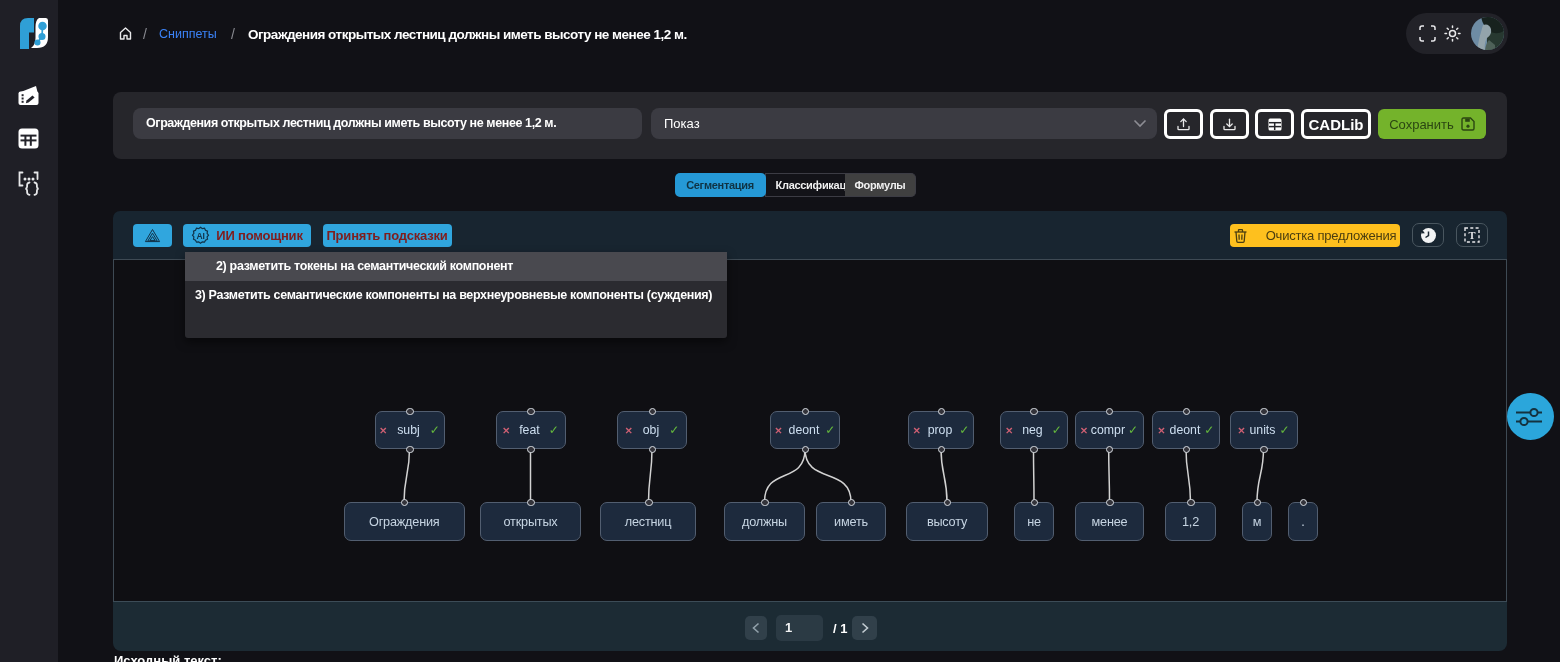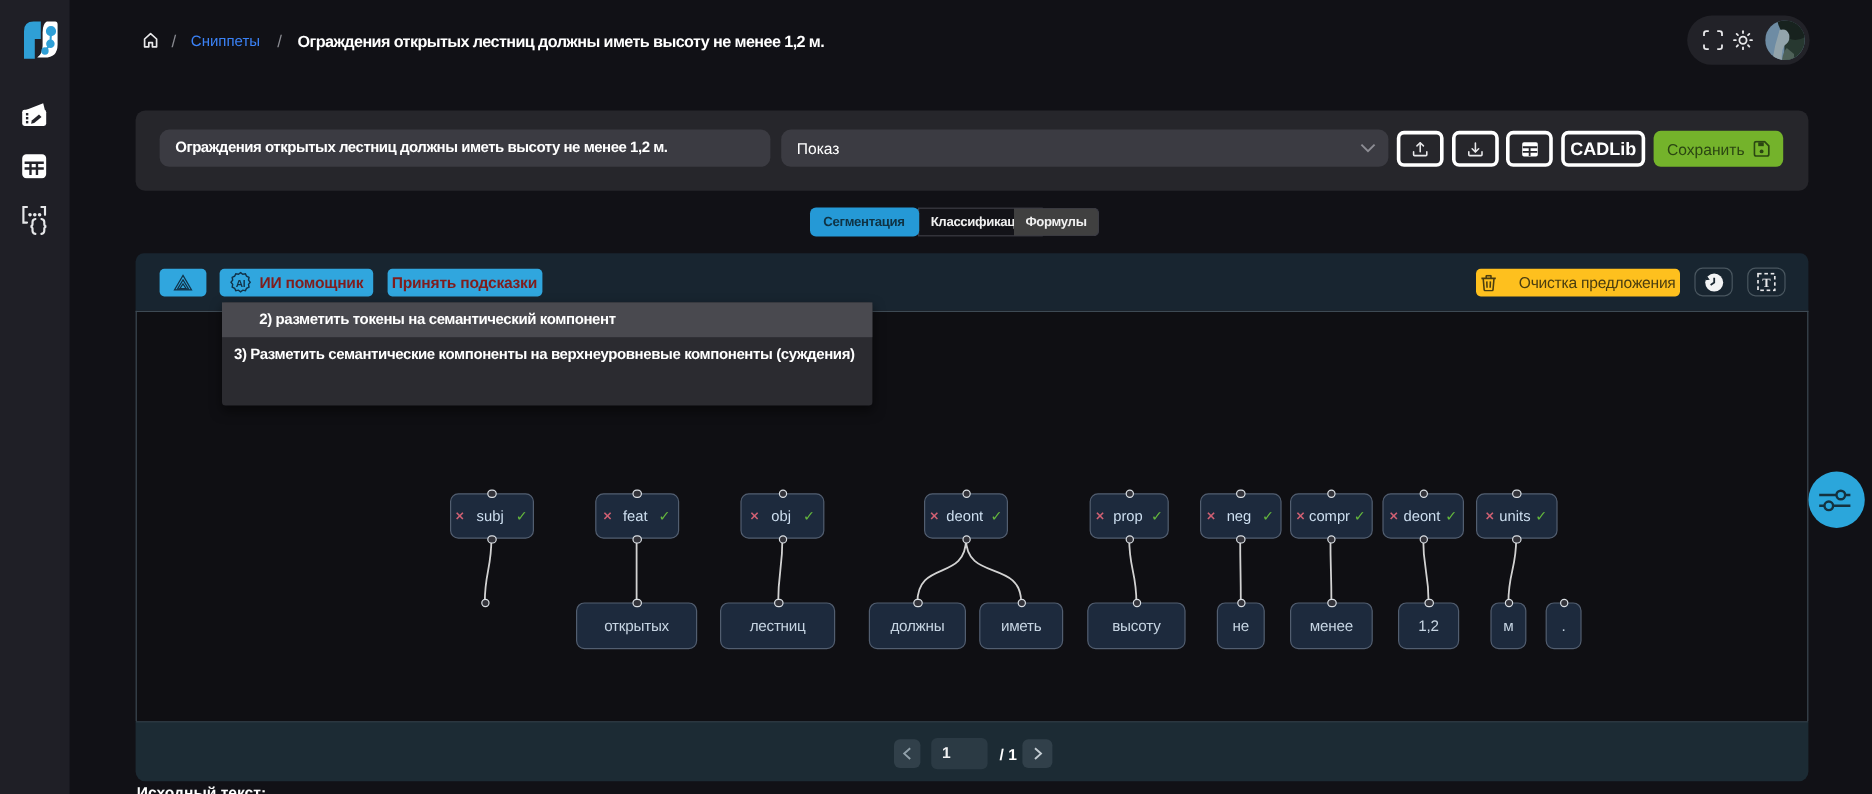--- a/index.html
+++ b/index.html
@@ -289,20 +289,21 @@
       <span class="x">✕</span>
       <span class="lbl">deont</span>
       <span class="ck">✓</span>
     </div>
   <div class="gnode" style="left:1229.5px; top:411px; width:68px; height:38px; gap:4px;">
       <span class="x">✕</span>
       <span class="lbl">units</span>
       <span class="ck">✓</span>
     </div>
 
+  <div class="gnode tok" style="left:343.5px; top:502px; width:121.5px; height:39px;">Ограждения</div>
   <div class="gnode tok" style="left:480px; top:502px; width:101px; height:39px;">открытых</div>
   <div class="gnode tok" style="left:600px; top:502px; width:96px; height:39px;text-align:center;">лестниц</div>
   <div class="gnode tok" style="left:724px; top:502px; width:81px; height:39px;">должны</div>
   <div class="gnode tok" style="left:816px; top:502px; width:70px; height:39px;">иметь</div>
   <div class="gnode tok" style="left:906px; top:502px; width:82px; height:39px;">высоту</div>
   <div class="gnode tok" style="left:1014px; top:502px; width:40px; height:39px;">не</div>
   <div class="gnode tok" style="left:1075px; top:502px; width:69px; height:39px;">менее</div>
   <div class="gnode tok" style="left:1165px; top:502px; width:51px; height:39px;">1,2</div>
   <div class="gnode tok" style="left:1242px; top:502px; width:30px; height:39px;">м</div>
   <div class="gnode tok" style="left:1288px; top:502px; width:30px; height:39px;">.</div>

